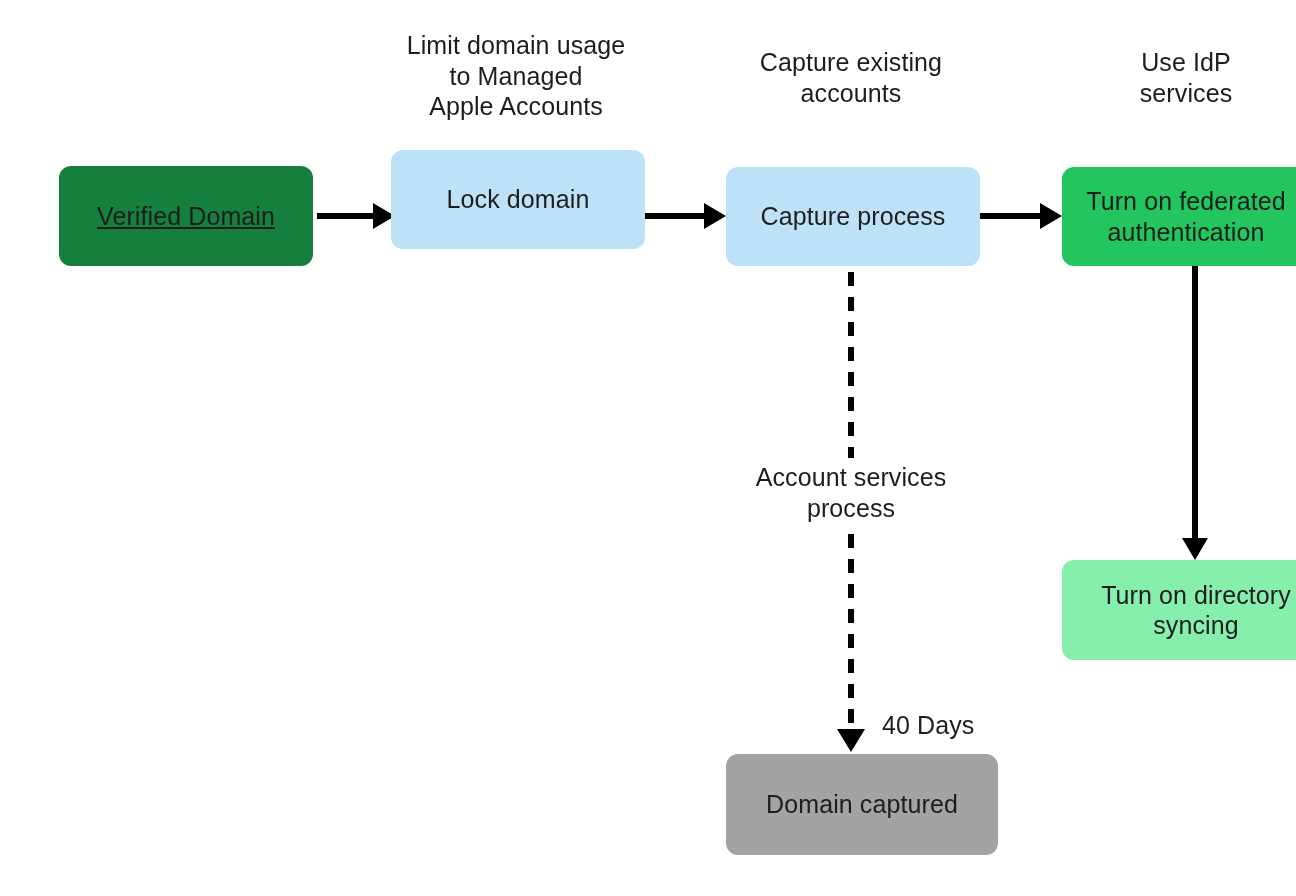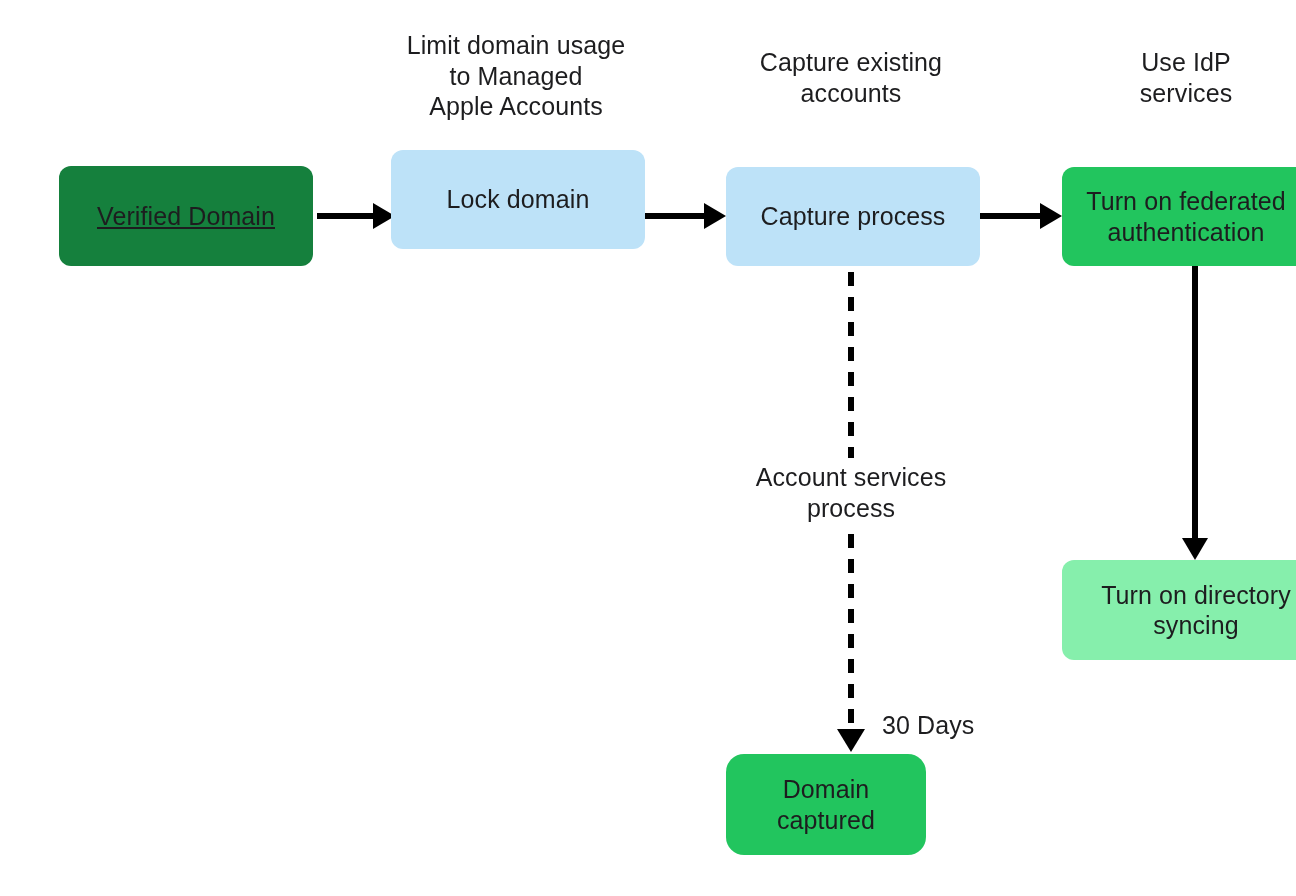--- a/index.html
+++ b/index.html
@@ -112,21 +112,21 @@
 
   <div class="caption" style="left:665px; top:47px; width:300px;">Capture existing
 accounts</div>
 
   <div class="caption" style="left:1025px; top:47px; width:250px;">Use IdP
 services</div>
 
   <div class="caption" style="left:665px; top:462px; width:300px;">Account services
 process</div>
 
-  <div class="caption caption-inline" style="left:846px; top:710px; width:200px;">30 Days</div>
+  <div class="caption caption-inline" style="left:846px; top:710px; width:200px;">40 Days</div>
 
   <div class="node" style="left:23px; top:166px; width:254px; height:100px; background:#15803d;text-decoration:underline;">
     <span class="node-label">Verified Domain</span>
   </div>
 
   <div class="node" style="left:355px; top:150px; width:254px; height:99px; background:#bde2f8;">
     <span class="node-label">Lock domain</span>
   </div>
 
   <div class="node" style="left:690px; top:167px; width:254px; height:99px; background:#bde2f8;">
@@ -136,17 +136,17 @@
   <div class="node" style="left:1026px; top:167px; width:248px; height:99px; background:#22c55e;">
     <span class="node-label">Turn on federated
 authentication</span>
   </div>
 
   <div class="node" style="left:1026px; top:560px; width:268px; height:100px; background:#86efac;">
     <span class="node-label">Turn on directory
 syncing</span>
   </div>
 
-  <div class="node" style="left:690px; top:754px; width:200px; height:101px; background:#22c55e;border-radius:18px;">
+  <div class="node" style="left:690px; top:754px; width:272px; height:101px; background:#a3a3a3;">
     <span class="node-label">Domain captured</span>
   </div>
 
 </div>
 
 </body></html>

